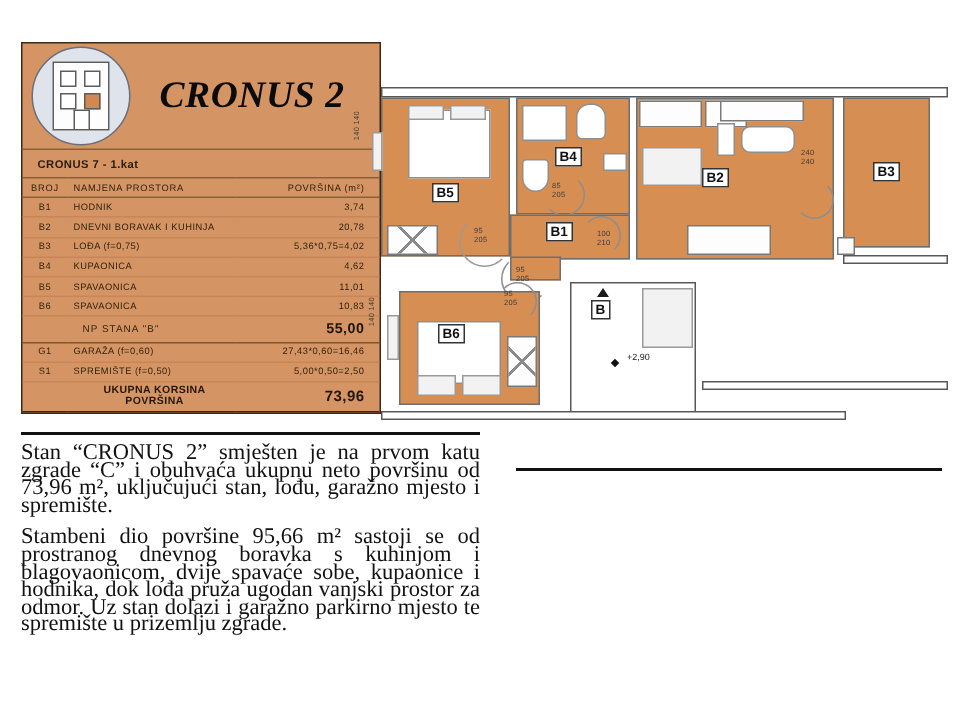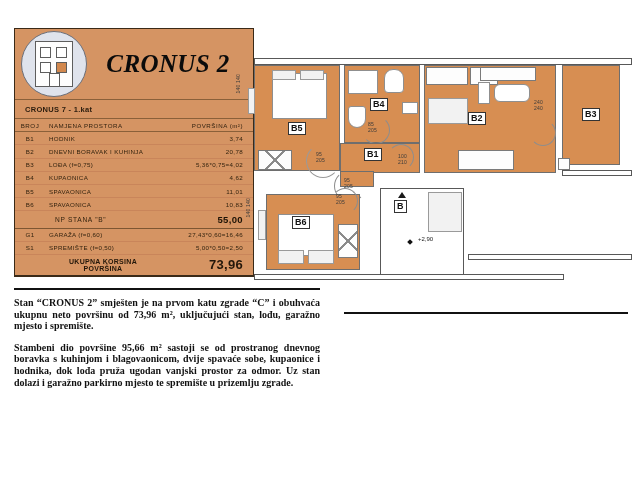--- a/index.html
+++ b/index.html
@@ -64,33 +64,33 @@
   tr.sub td{
     border-top:1px solid #7d5632;border-bottom:1px solid #7d5632;
     font-size:6.6px;
   }
   tr.sub .c-ar{font-size:9.5px;font-weight:bold;color:#1d1306;}
   tr.sub .c-nm{padding-left:10px !important;letter-spacing:.7px;}
   tr.total td{
     border-top:1px solid #6d4a2a;border-bottom:1px solid #3a2a18;
     font-weight:bold;font-size:7px;color:#23170a;letter-spacing:.3px;
   }
-  tr.total .c-ar{font-size:13px;}
+  tr.total .c-ar{font-size:10px;}
   tr.total .c-nm{text-align:center;}
 
   
   .desc{position:absolute;left:14px;top:286px;width:306px;}
   .h-opis{
     font-family:"Liberation Serif", serif;font-style:italic;font-weight:bold;
     font-size:15.5px;color:#0a0a0a;padding:0 0 4px 28px;letter-spacing:.2px;
   }
   .rule{border-top:2px solid #111;margin:2px 0 7px 0;}
   .para{
-    font-family:"Liberation Serif", serif;font-size:10px;line-height:11.6px;
-    color:#111;text-align:justify;margin-bottom:10px;font-weight:bold;
+    font-family:"Liberation Serif", serif;font-size:15px;line-height:11.6px;
+    color:#111;text-align:justify;margin-bottom:10px;
   }
 
   
   .price-box{position:absolute;left:344px;top:312px;width:284px;}
   .rule2{border-top:2px solid #111;margin-bottom:5px;}
   .cijena{
     font-family:"Liberation Serif", serif;font-weight:bold;font-size:21px;
     color:#0a0a0a;letter-spacing:.3px;line-height:23px;padding-left:14px;
   }
   .amount{

